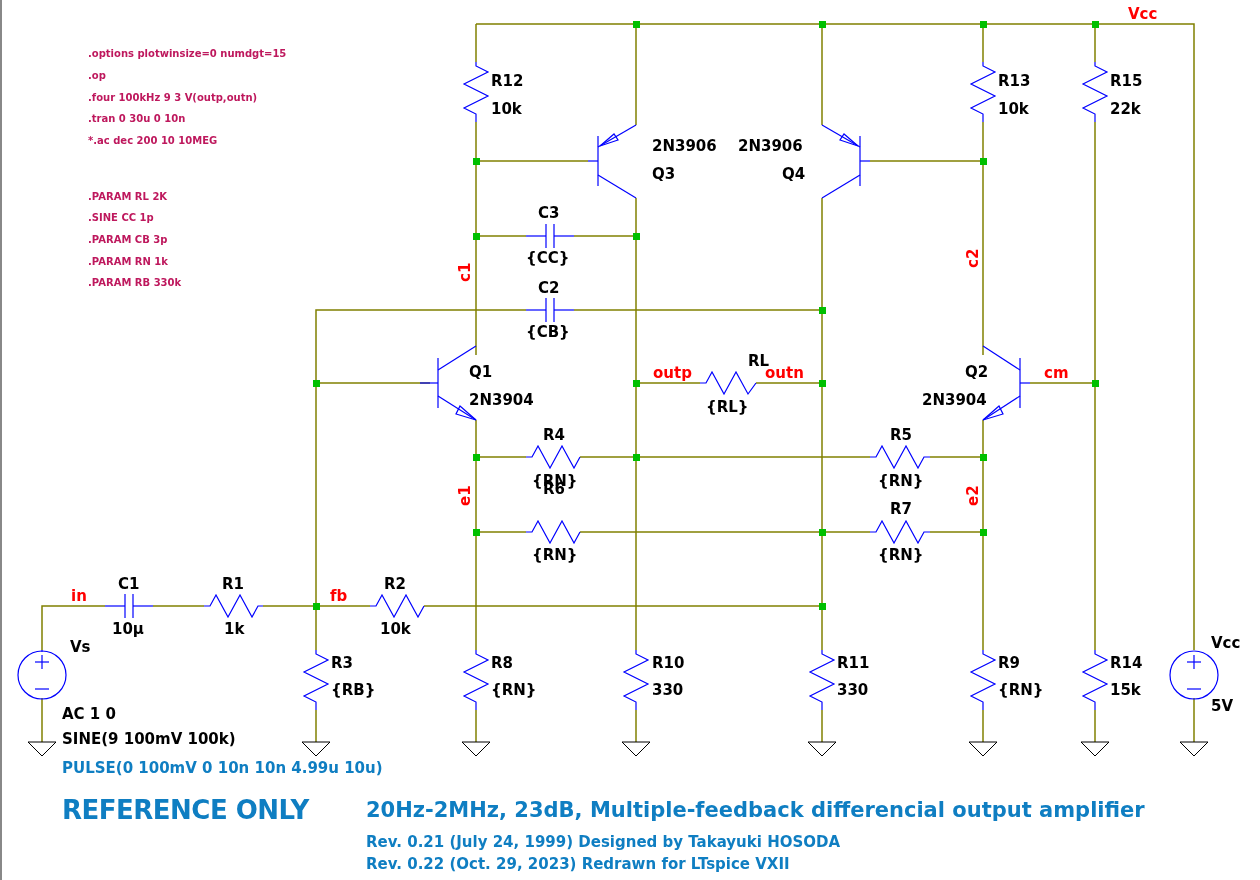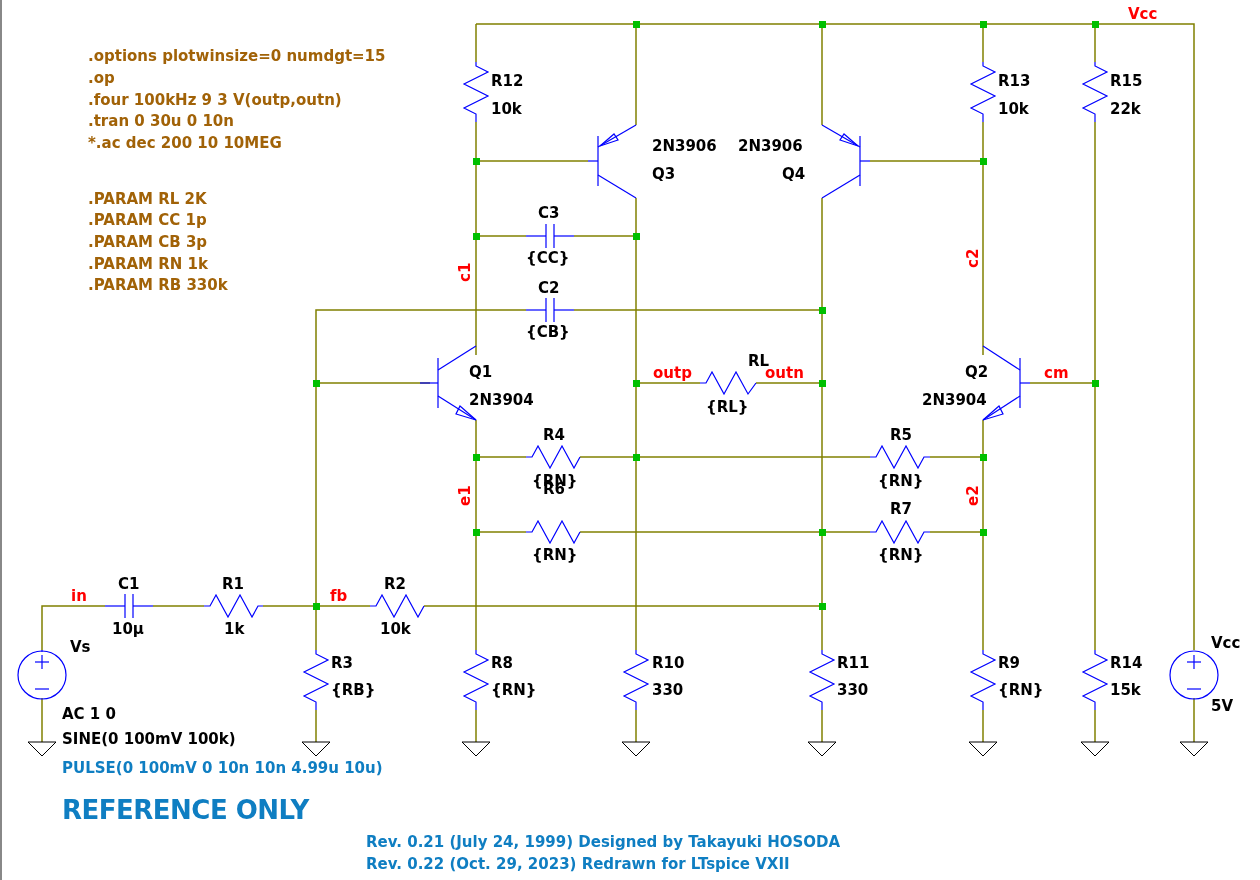--- a/index.html
+++ b/index.html
@@ -1,19 +1,19 @@
 <!DOCTYPE html>
 <html><head>
 <meta charset="utf-8">
 <style>
   html,body{margin:0;padding:0;background:#fff;}
   #canvas{position:relative;width:1260px;height:880px;background:#fff;overflow:hidden;font-family:"DejaVu Sans","Liberation Sans",sans-serif;}
   #canvas svg{position:absolute;left:0;top:0;}
   .t{position:absolute;font-weight:bold;font-size:15px;color:#000;white-space:nowrap;line-height:1;}
-  .dir{color:#a16207;font-size:15px;}
+  .dir{color:#be185d;font-size:10px;}
   .net{color:#ff0000;}
   .blue{color:#0f7ec2;}
   .big{font-size:26px;letter-spacing:-0.5px;}
   .mid{font-size:21px;}
   .sm{font-size:15px;}
   .vert{transform:rotate(-90deg);transform-origin:left top;}
   .leftborder{position:absolute;left:0;top:0;width:2px;height:880px;background:#888;}
 </style>
 </head>
 <body>
@@ -238,21 +238,21 @@
     </g>
   </svg>
 
   <div>
     <div class="t dir" style="left:88px;top:49px">.options plotwinsize=0 numdgt=15</div>
     <div class="t dir" style="left:88px;top:71px">.op</div>
     <div class="t dir" style="left:88px;top:93px">.four 100kHz 9 3 V(outp,outn)</div>
     <div class="t dir" style="left:88px;top:114px">.tran 0 30u 0 10n</div>
     <div class="t dir" style="left:88px;top:136px">*.ac dec 200 10 10MEG</div>
     <div class="t dir" style="left:88px;top:192px">.PARAM RL 2K</div>
-    <div class="t dir" style="left:88px;top:213px">.PARAM CC 1p</div>
+    <div class="t dir" style="left:88px;top:213px">.SINE CC 1p</div>
     <div class="t dir" style="left:88px;top:235px">.PARAM CB 3p</div>
     <div class="t dir" style="left:88px;top:257px">.PARAM RN 1k</div>
     <div class="t dir" style="left:88px;top:278px">.PARAM RB 330k</div>
   </div>
 
   <div class="t net" style="left:1128px;top:7px">Vcc</div>
   <div class="t net vert" style="left:458px;top:282px">c1</div>
   <div class="t net vert" style="left:966px;top:268px">c2</div>
   <div class="t net vert" style="left:458px;top:506px">e1</div>
   <div class="t net vert" style="left:966px;top:506px">e2</div>
@@ -298,35 +298,36 @@
 
   <div class="t" style="left:118px;top:577px">C1</div>
   <div class="t" style="left:112px;top:622px">10µ</div>
   <div class="t" style="left:222px;top:577px">R1</div>
   <div class="t" style="left:224px;top:622px">1k</div>
   <div class="t" style="left:384px;top:577px">R2</div>
   <div class="t" style="left:380px;top:622px">10k</div>
 
   <div class="t" style="left:70px;top:640px">Vs</div>
   <div class="t" style="left:62px;top:707px">AC 1 0</div>
-  <div class="t" style="left:62px;top:732px">SINE(0 100mV 100k)</div>
+  <div class="t" style="left:62px;top:732px">SINE(9 100mV 100k)</div>
   <div class="t blue" style="left:62px;top:761px">PULSE(0 100mV 0 10n 10n 4.99u 10u)</div>
 
   <div class="t" style="left:331px;top:656px">R3</div>
   <div class="t" style="left:331px;top:683px">{RB}</div>
   <div class="t" style="left:491px;top:656px">R8</div>
   <div class="t" style="left:491px;top:683px">{RN}</div>
   <div class="t" style="left:652px;top:656px">R10</div>
   <div class="t" style="left:652px;top:683px">330</div>
   <div class="t" style="left:837px;top:656px">R11</div>
   <div class="t" style="left:837px;top:683px">330</div>
   <div class="t" style="left:998px;top:656px">R9</div>
   <div class="t" style="left:998px;top:683px">{RN}</div>
   <div class="t" style="left:1110px;top:656px">R14</div>
   <div class="t" style="left:1110px;top:683px">15k</div>
 
   <div class="t" style="left:1211px;top:636px">Vcc</div>
   <div class="t" style="left:1211px;top:699px">5V</div>
 
   <div class="t blue big" style="left:62px;top:797px">REFERENCE ONLY</div>
+  <div class="t blue mid" style="left:366px;top:800px">20Hz-2MHz, 23dB, Multiple-feedback differencial output amplifier</div>
   <div class="t blue sm" style="left:366px;top:835px">Rev. 0.21 (July 24, 1999) Designed by Takayuki HOSODA</div>
   <div class="t blue sm" style="left:366px;top:857px">Rev. 0.22 (Oct. 29, 2023) Redrawn for LTspice VXII</div>
 </div>
 
 </body></html>

